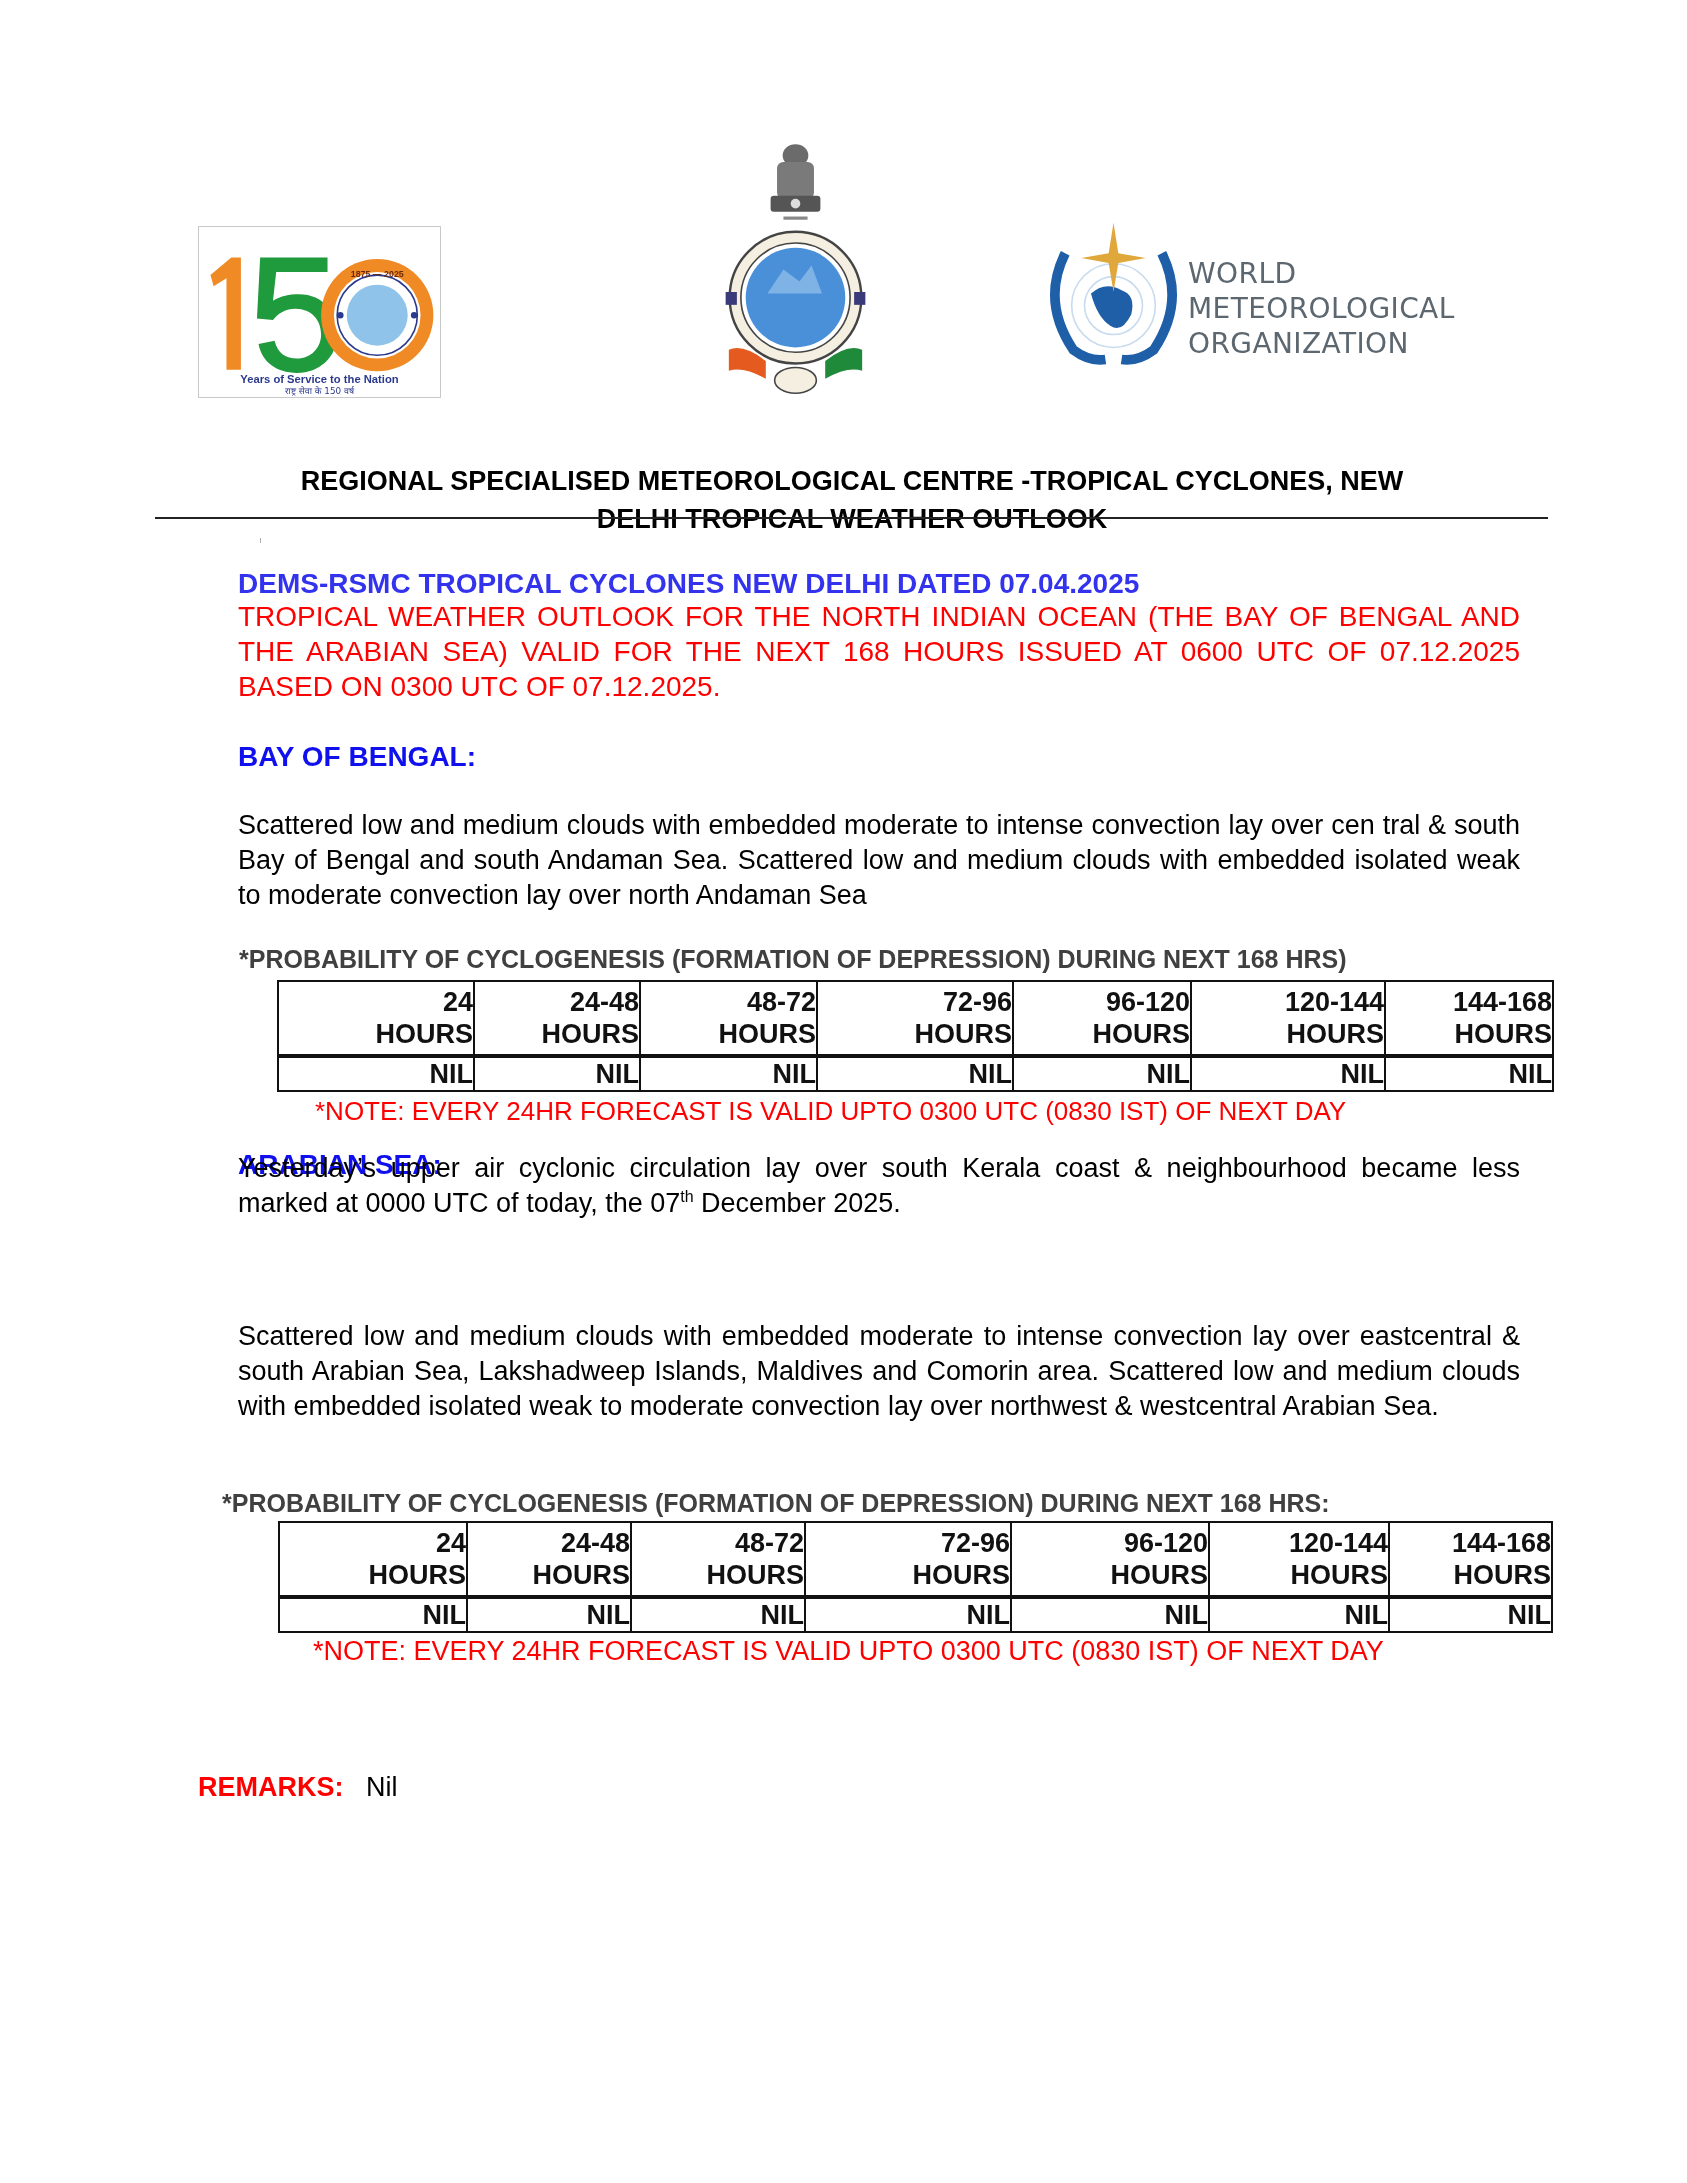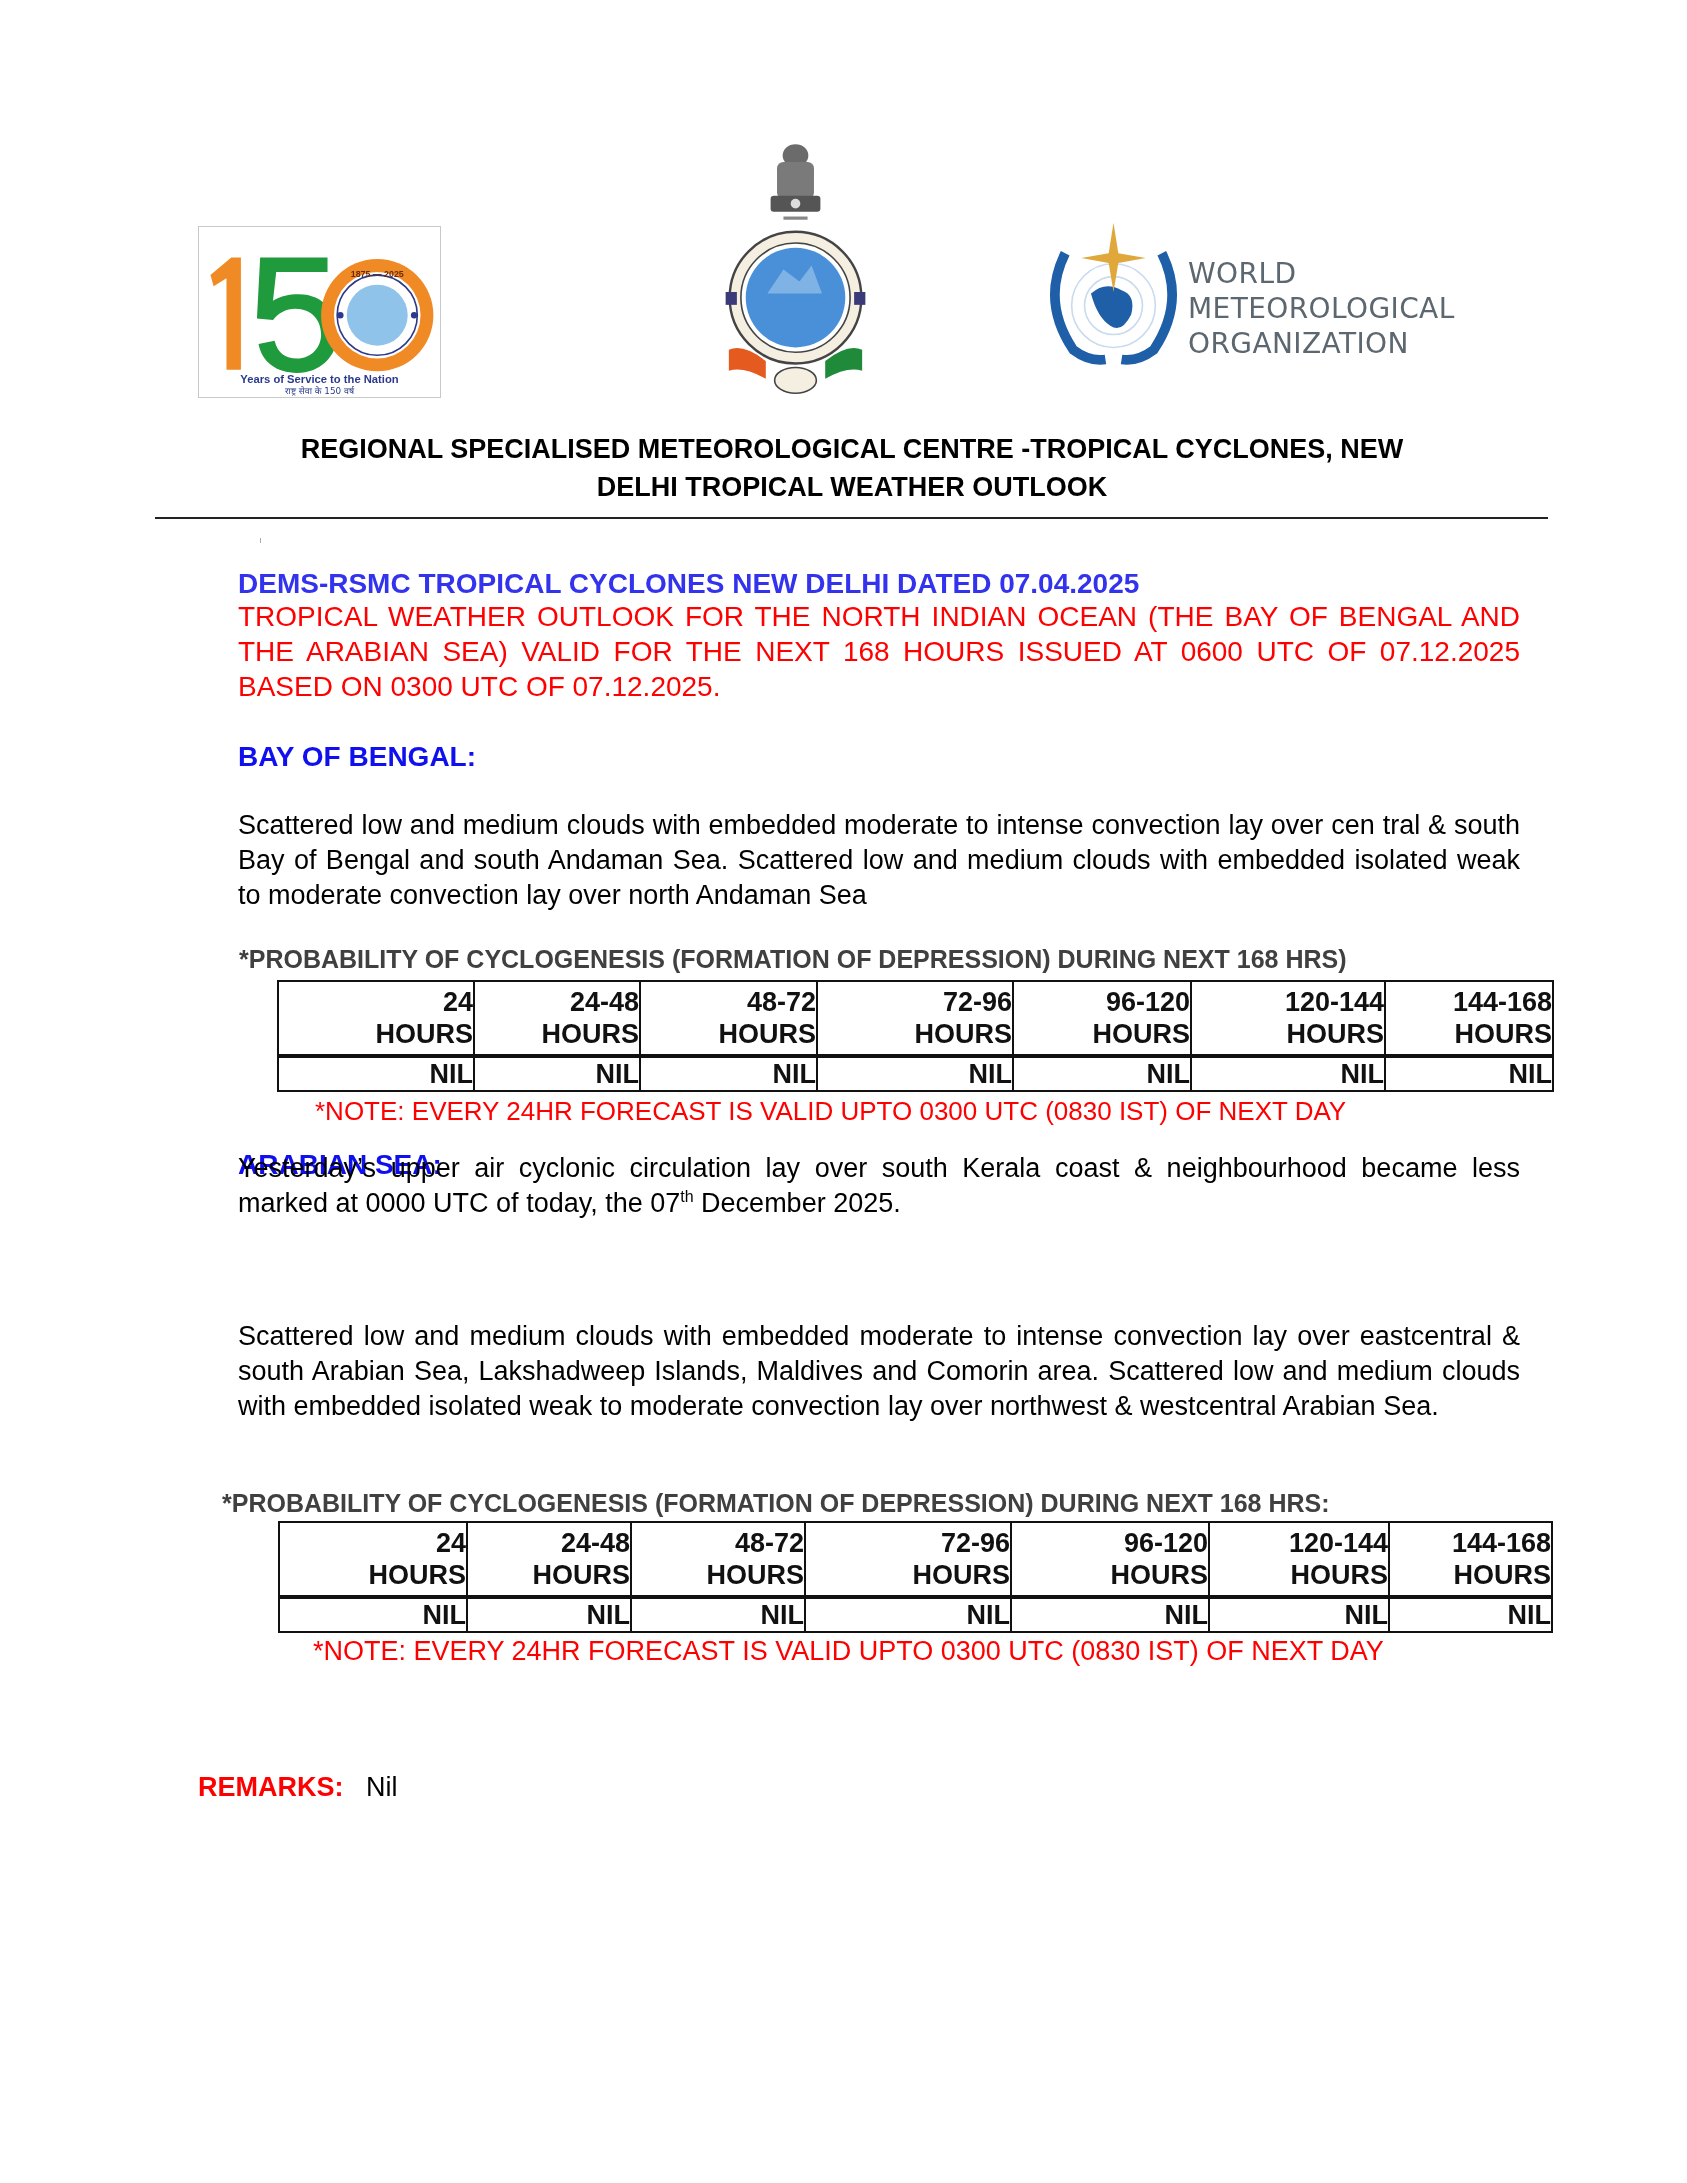--- a/index.html
+++ b/index.html
@@ -7,21 +7,21 @@
          font-family: "Liberation Sans", sans-serif; color: #000; }
   .abs { position: absolute; }
 
   
   .logo150 { left: 198px; top: 226px; width: 241px; height: 170px; border: 0.8px solid #c9c9c9; background:#fff; }
   .imdlogo { left: 719px; top: 133px; width: 153px; height: 265px; }
   .wmologo { left: 1041px; top: 213px; width: 418px; height: 161px; }
   .wmo-text { left: 1188px; top: 256px; font-family: "DejaVu Sans", sans-serif; font-size: 28px; line-height: 35px; color: #5c6770; letter-spacing: 0.4px; }
 
   
-  .hdr { left: 153px; width: 1398px; text-align: center; font-weight: bold; font-size: 27px; line-height: 35px; }
+  .hdr { left: 153px; width: 1398px; text-align: center; font-weight: bold; font-size: 27px; line-height: 35px; margin-top: 32px; }
   .hdr1 { top: 432px; }
   .hdr2 { top: 470px; }
   .hrule { left: 155px; top: 517px; width: 1393px; height: 2.4px; background: #222; }
   .tick { left: 260px; top: 538px; width: 0.8px; height: 4.8px; background: #aaa; }
 
   .blue-title { left: 238px; top: 566px; font-weight: bold; font-size: 28px; line-height: 35px; color: #3333ee; }
   .red-block { left: 238px; top: 599px; width: 1282px; font-weight: normal; font-size: 28px; line-height: 35px;
                color: #ff0000; text-align: justify; text-align-last: left; }
 
   .section-head { font-weight: bold; font-size: 28px; line-height: 35px; color: #1010ee; }

